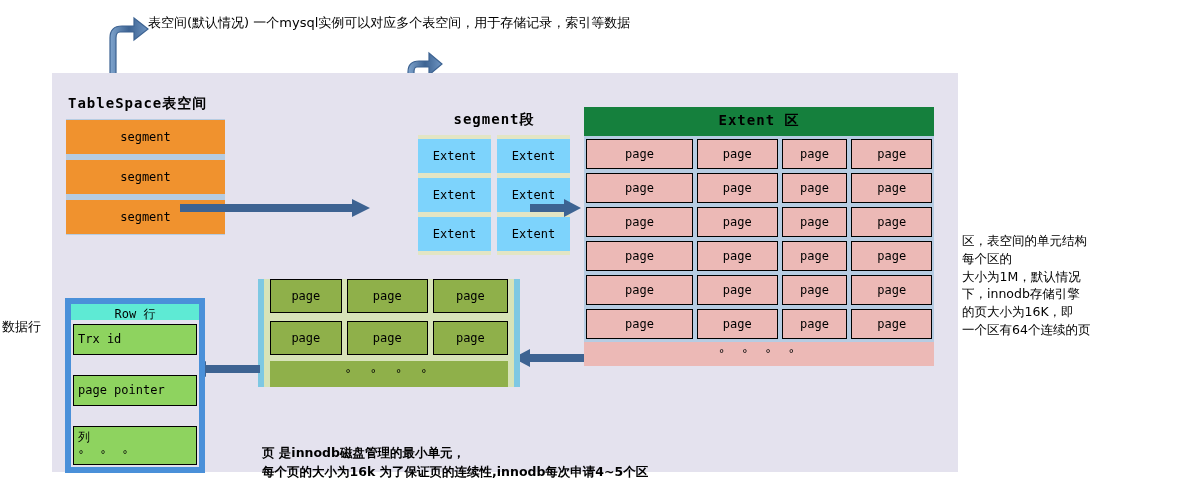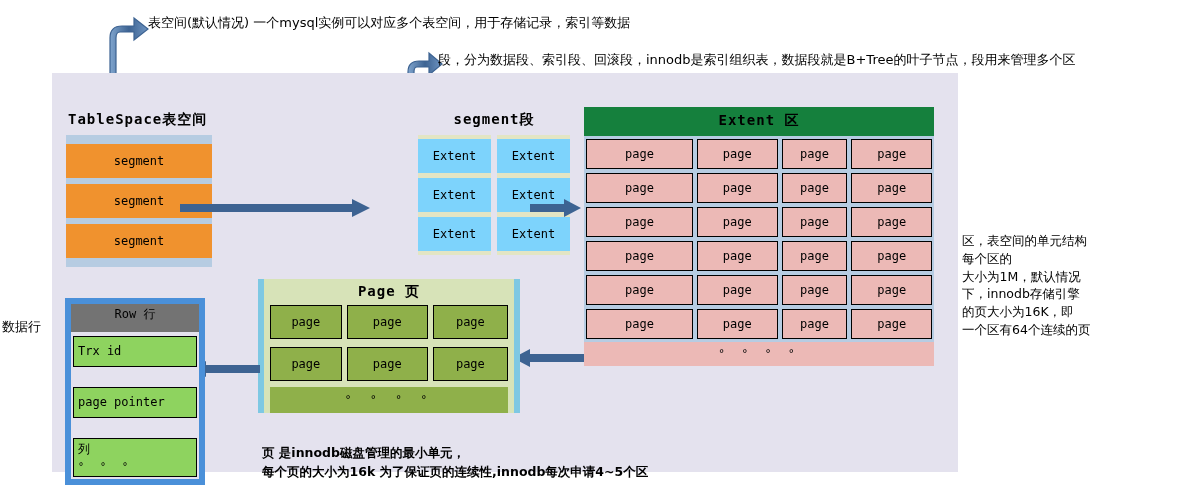--- a/index.html
+++ b/index.html
@@ -23,23 +23,23 @@
   
   .panel{position:absolute;left:52px;top:73px;width:906px;height:399px;
          background:#e4e2ee;}
 
   
   .sec-title{font-family:"DejaVu Sans Mono","Liberation Mono",monospace;
              font-weight:bold;font-size:14px;color:#000;text-align:center;
              letter-spacing:1px;}
 
   
-  .tablespace{position:absolute;left:14px;top:38px;width:146px;}
+  .tablespace{position:absolute;left:14px;top:22px;width:159px;}
   .ts-head{margin-bottom:6px;text-align:left;padding-left:2px;}
-  .ts-body{background:#b6cce2;padding:9px 0;}
+  .ts-body{background:#b6cce2;padding:1px 0;}
   .seg{background:#f0922e;color:#000;height:34px;line-height:34px;
        text-align:center;font-family:"DejaVu Sans Mono","Liberation Mono",monospace;
        font-size:12px;margin:0 0 6px 0;}
   .seg:last-child{margin-bottom:0;}
 
   
   .segment{position:absolute;left:322px;top:38px;width:152px;padding-left:44px;}
   .sg-head{margin-bottom:6px;}
   .sg-body{display:flex;gap:6px;}
   .sg-col{flex:1;background:#e3e5c4;padding:4px 0;}
@@ -80,21 +80,21 @@
         text-align:center;font-family:"DejaVu Sans Mono","Liberation Mono",monospace;
         font-size:12px;margin-bottom:8px;}
   .pg-g:last-child{margin-bottom:0;}
   .pg-dots{margin:6px 6px 0 6px;background:#8fb04a;height:26px;line-height:26px;
            text-align:center;font-family:"DejaVu Sans Mono","Liberation Mono",monospace;
            font-size:11px;letter-spacing:6px;color:#000;}
 
   
   .rowbox{position:absolute;left:13px;top:225px;width:128px;
           border:6px solid #4a90d9;background:#e4e2ee;}
-  .rw-head{background:#737373;height:28px;line-height:20px;text-align:center;
+  .rw-head{background:#5eead4;height:16px;line-height:20px;text-align:center;
            font-family:"DejaVu Sans Mono","Liberation Mono",monospace;
            font-size:12px;color:#000;}
   .rw-cells{padding:4px 2px 2px 2px;}
   .rw-c{background:#8ed35f;border:1px solid #000;height:29px;line-height:29px;
         text-align:left;padding-left:4px;
         font-family:"DejaVu Sans Mono","Liberation Mono",monospace;
         font-size:12px;margin-bottom:20px;position:relative;}
   .rw-c.last{height:35px;line-height:16px;padding-top:2px;margin-bottom:0;}
   .rw-dots{position:absolute;left:4px;bottom:1px;font-size:10px;letter-spacing:5px;}
 
@@ -128,21 +128,20 @@
   <svg class="hookarrow" style="left:400px;top:50px;" width="44" height="78" viewBox="0 0 44 78">
     <defs>
       <linearGradient id="g2" x1="0" y1="0" x2="1" y2="0">
         <stop offset="0" stop-color="#7fa4cd"></stop>
           <stop offset="0.5" stop-color="#3d6392"></stop>
         <stop offset="1" stop-color="#6f95c2"></stop>
       </linearGradient>
     </defs>
     <path d="M8 76 L8 22 Q8 11 19 11 L29 11 L29 3 L42 14 L29 25 L29 17 L17 17 Q14 17 14 22 L14 76 Z" fill="url(#g2)" stroke="#3d6392" stroke-width="1.2"></path>
   </svg>
-  <div class="ann ann-2">段，分为数据段、索引段、回滚段，innodb是索引组织表，数据段就是B+Tree的叶子节点，段用来管理多个区</div>
 
   <div class="panel">
 
     <div class="tablespace">
       <div class="sec-title ts-head">TableSpace表空间</div>
       <div class="ts-body">
         <div class="seg">segment</div>
         <div class="seg">segment</div>
         <div class="seg">segment</div>
       </div>
@@ -209,21 +208,20 @@
         </div>
       </div>
       <div class="ex-dots">° ° ° °</div>
     </div>
 
     <svg class="arrow" style="left:460px;top:276px;" width="72" height="18" viewBox="0 0 72 18">
       <path d="M72 5 L18 5 L18 0 L1 9 L18 18 L18 13 L72 13 Z" fill="#3d6392"></path>
     </svg>
 
     <div class="pagebox">
-      <div class="sec-title pg-head">Page 页</div>
       <div class="pg-grid">
         <div class="pg-col k1">
           <div class="pg-g">page</div>
           <div class="pg-g">page</div>
         </div>
         <div class="pg-col k2">
           <div class="pg-g">page</div>
           <div class="pg-g">page</div>
         </div>
         <div class="pg-col k3">

